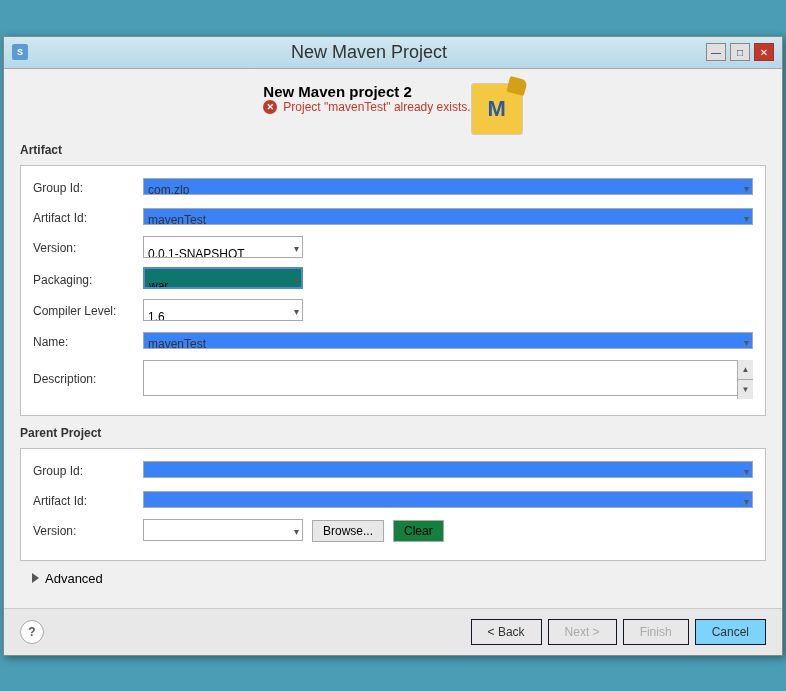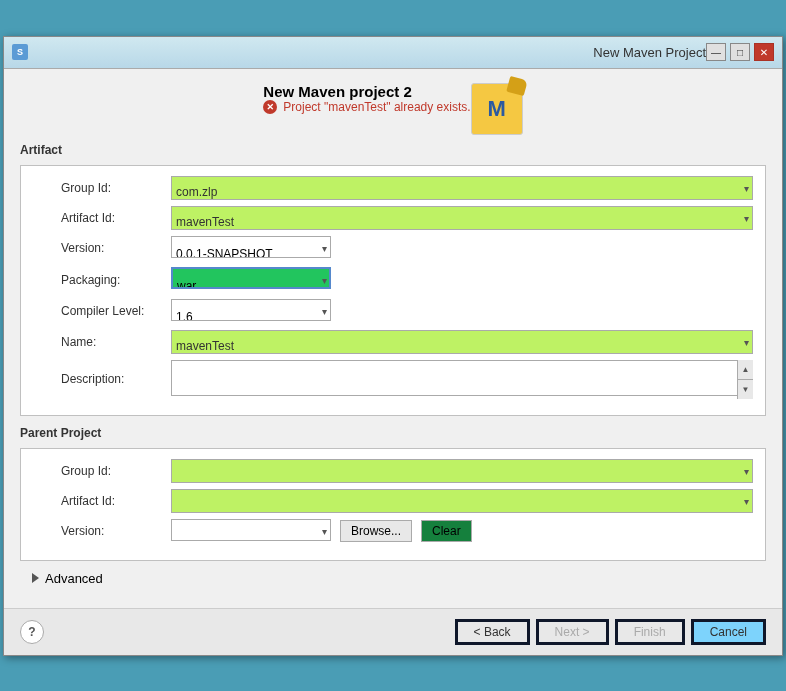--- a/index.html
+++ b/index.html
@@ -23,22 +23,22 @@
       background: linear-gradient(to bottom, #d0e8f0, #b8d8e8);
       height: 32px;
       display: flex;
       align-items: center;
       justify-content: space-between;
       padding: 0 8px;
       border-bottom: 1px solid #aaa;
     }
     .titlebar-title {
       flex: 1;
-      text-align: right;
-      font-size: 13px;
+      text-align: center;
+      font-size: 18px;
       color: #333;
     }
     .titlebar-controls {
       display: flex;
       gap: 4px;
     }
     .titlebar-btn {
       width: 20px;
       height: 18px;
       border: 1px solid #888;
@@ -146,30 +146,29 @@
       display: flex;
       align-items: center;
       margin-bottom: 6px;
       min-height: 24px;
     }
     .form-label {
       width: 110px;
       font-size: 12px;
       color: #333;
       flex-shrink: 0;
-      margin-left: 28px;
     }
     .form-control {
       flex: 1;
     }
     .input-combo {
       width: 100%;
-      height: 24px;
-      border: 1px solid #aaa;
-      background: #bef264;
+      height: 17px;
+      border: 1px solid #aaa;
+      background: #3b82f6;
       padding: 8px 20px 0 4px;
       font-size: 12px;
       font-family: inherit;
       color: #333;
       appearance: none;
       position: relative;
     }
     .combo-wrapper {
       position: relative;
       width: 100%;
@@ -240,21 +239,21 @@
       width: 160px;
       height: 22px;
       border: 1px solid #aaa;
       background: white;
       padding: 10px 20px 0 4px;
       font-size: 12px;
       font-family: inherit;
       appearance: none;
     }
     .small-select.highlighted {
-      background: #22c55e;
+      background: #0f766e;
       border: 2px solid #5588cc;
     }
     .parent-section {
       background: white;
       border: 1px solid #c0c0c0;
       padding: 10px 12px;
       margin-bottom: 10px;
     }
     .version-row {
       display: flex;
@@ -316,21 +315,21 @@
       color: #555;
     }
     .nav-buttons {
       display: flex;
       gap: 6px;
     }
     .nav-btn {
       height: 26px;
       padding: 0 16px;
       background: #e8e8e8;
-      border: 3px solid #0f172a;
+      border: 1px solid #0f172a;
       font-size: 12px;
       cursor: pointer;
       font-family: inherit;
       color: #333;
     }
     .nav-btn:disabled {
       color: #aaa;
       cursor: default;
     }
     .nav-btn.cancel {

